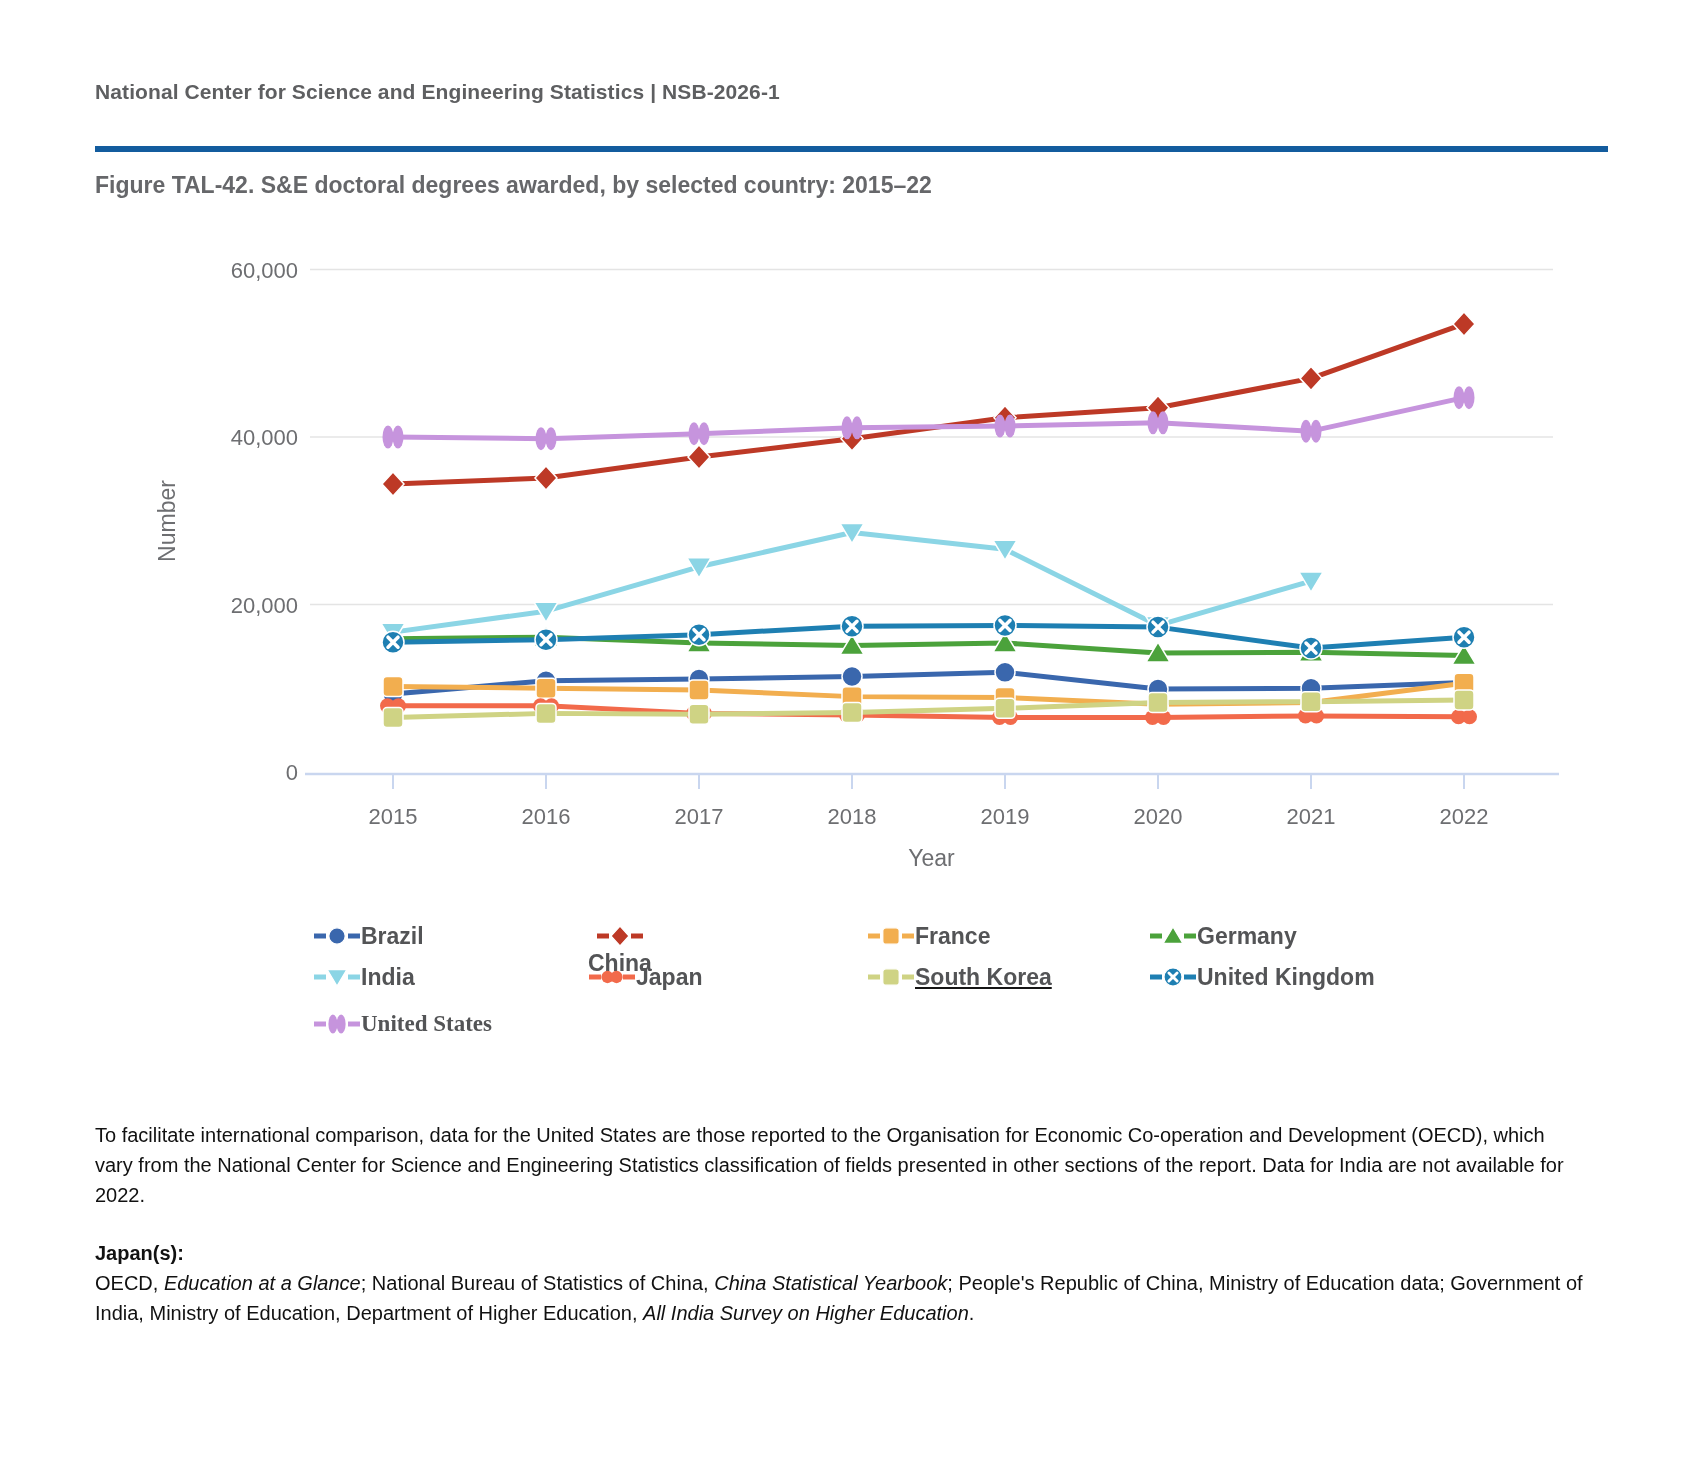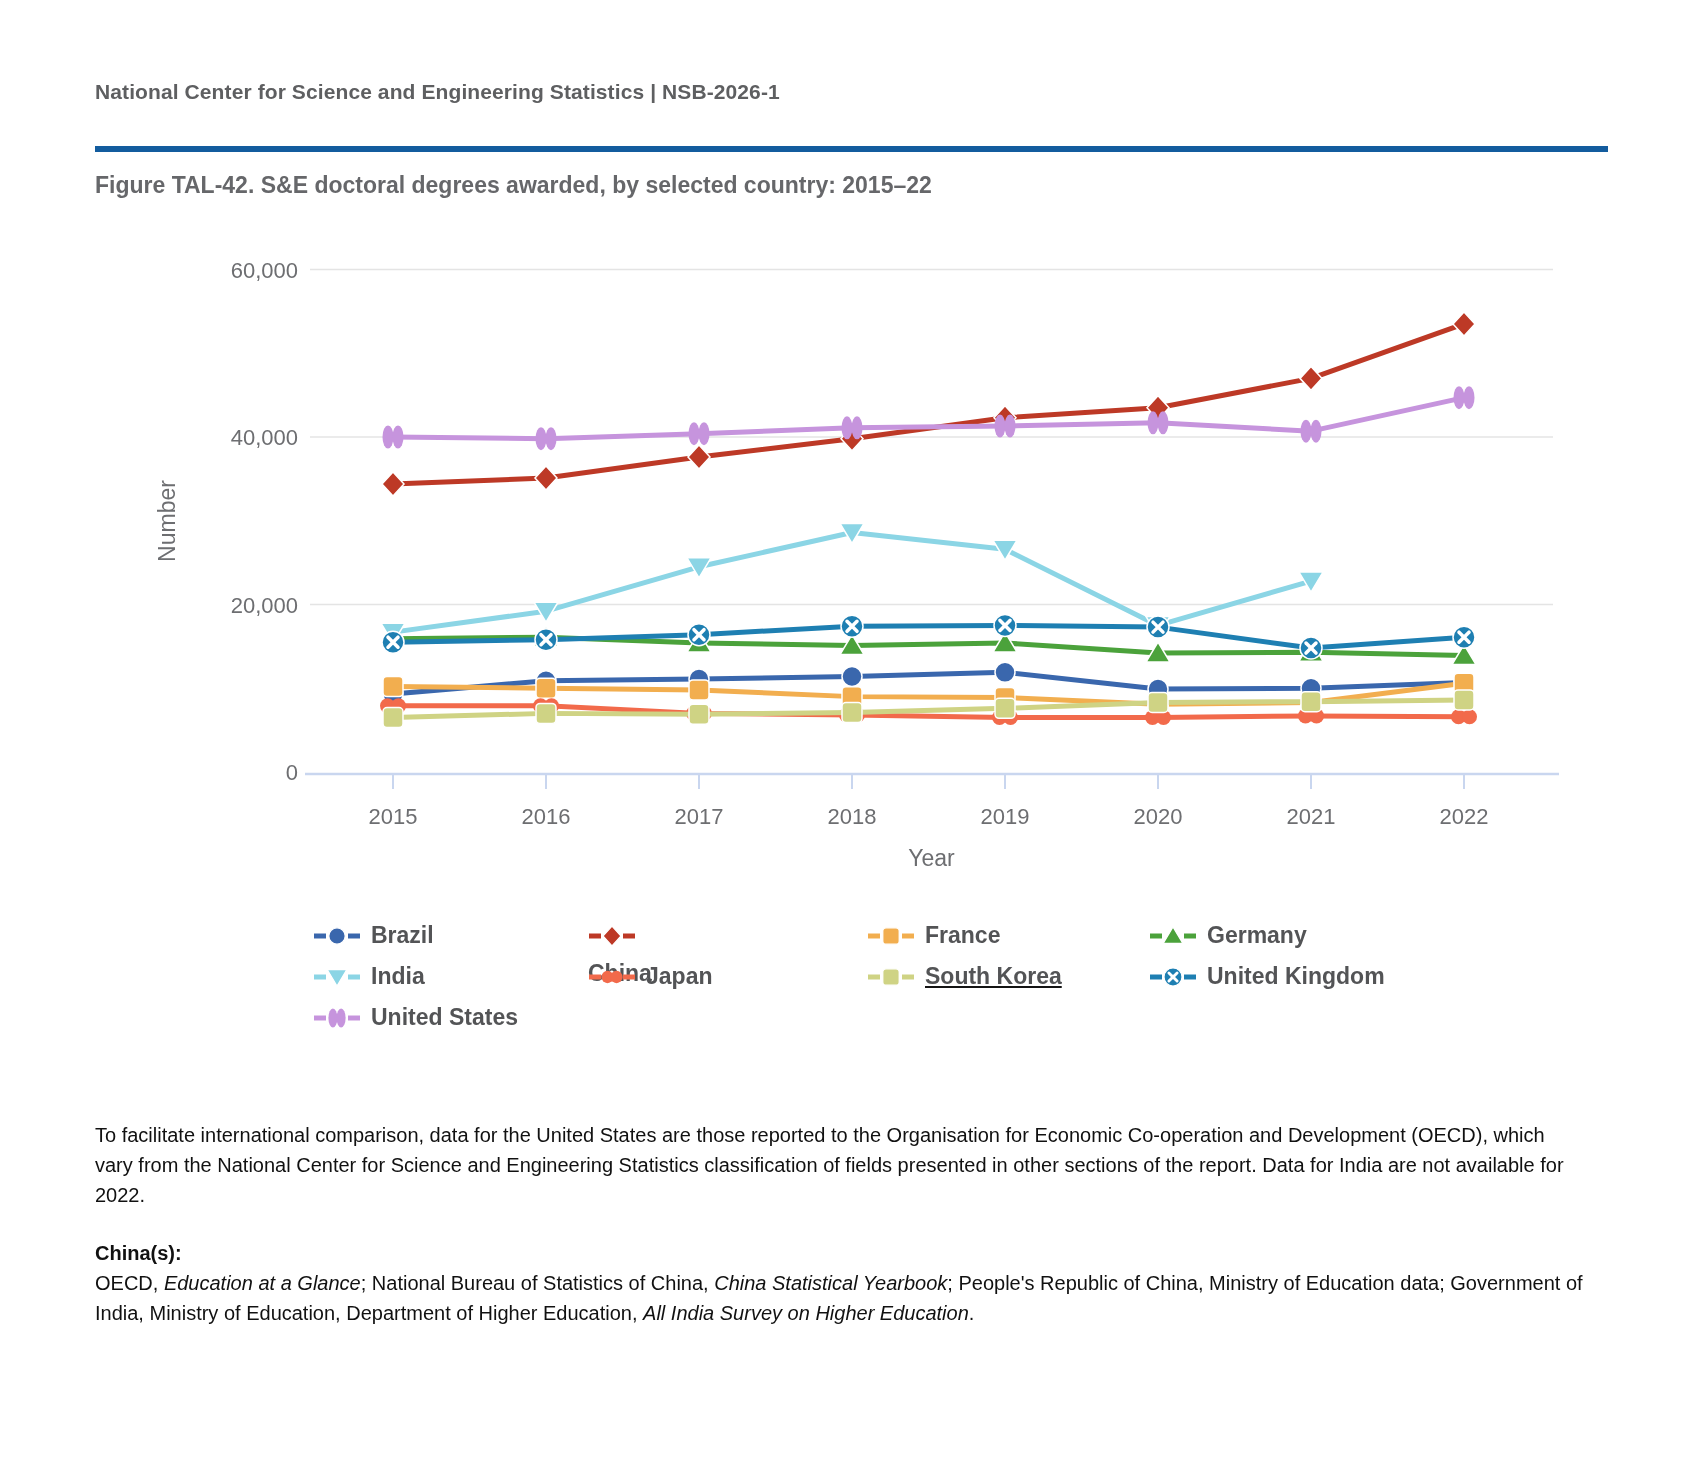--- a/index.html
+++ b/index.html
@@ -17,21 +17,21 @@
     position:absolute; left:95px; top:146px; width:1513px; height:6px;
     background:#135c9e;
   }
   .fig-title {
     position:absolute; left:95px; top:172px; width:1520px;
     font-size:23px; font-weight:bold; color:#66676a;
   }
   .chart-wrap { position:absolute; left:95px; top:228px; width:1510px; height:652px; }
   .legend { position:absolute; left:313px; top:922px; width:1300px; height:130px; }
   .legend-item {
-    position:absolute; display:flex; gap:10px;
+    position:absolute; display:flex; align-items:center; 
     cursor:pointer;
   }
   .legend-item .lbl { font-size:23px; font-weight:bold; color:#535456; white-space:nowrap; }
   .notes {
     position:absolute; left:95px; top:1120px; width:1490px;
     font-size:20px; line-height:30px; color:#111;
   }
   .notes .hd { font-weight:bold; }
   .notes p { margin-bottom:0; }
   .notes .gap { height:28px; }
@@ -423,34 +423,34 @@
         <g transform="translate(24,14) scale(0.82)">
           <g fill="#1e7fb2" stroke="#ffffff" stroke-width="1.5">
             <circle cx="0" cy="0" r="11"></circle>
             <line x1="-5" y1="-5" x2="5" y2="5" stroke="#fff" stroke-width="3.5" stroke-linecap="round"></line>
             <line x1="5" y1="-5" x2="-5" y2="5" stroke="#fff" stroke-width="3.5" stroke-linecap="round"></line>
           </g>
         </g>
       </svg>
       <span class="lbl">United Kingdom</span>
     </div>
-    <div class="legend-item" style="left: 0px; top: 82px;">
+    <div class="legend-item" style="left: 0px; top: 88px; font-family: Liberation Serif, serif;">
       <svg width="48" height="28" viewBox="0 0 48 28">
         <line x1="1" x2="13" y1="14" y2="14" stroke="#c694dd" stroke-width="5"></line>
         <line x1="35" x2="47" y1="14" y2="14" stroke="#c694dd" stroke-width="5"></line>
         <g transform="translate(24,14) scale(0.82)">
           <g fill="#c694dd" stroke="#ffffff" stroke-width="1.5">
             <ellipse cx="-5" cy="0" rx="5.5" ry="11.5" stroke="none"></ellipse>
             <ellipse cx="5" cy="0" rx="5.5" ry="11.5" stroke="none"></ellipse>
           </g>
         </g>
       </svg>
       <span class="lbl">United States</span>
     </div>
   </div>
 
 <div class="notes">
   <p>To facilitate international comparison, data for the United States are those reported to the Organisation for Economic Co-operation and Development (OECD), which vary from the National Center for Science and Engineering Statistics classification of fields presented in other sections of the report. Data for India are not available for 2022.</p>
   <div class="gap"></div>
-  <div class="hd">China(s):</div>
+  <div class="hd">Japan(s):</div>
   <p><span>OECD, </span><span class="it">Education at a Glance</span><span>; National Bureau of Statistics of China, </span><span class="it">China Statistical Yearbook</span><span>; People's Republic of China, Ministry of Education data; Government of India, Ministry of Education, Department of Higher Education, </span><span class="it">All India Survey on Higher Education</span><span>.</span></p>
   <div class="gap"></div>
 </div>
 
 </body></html>

